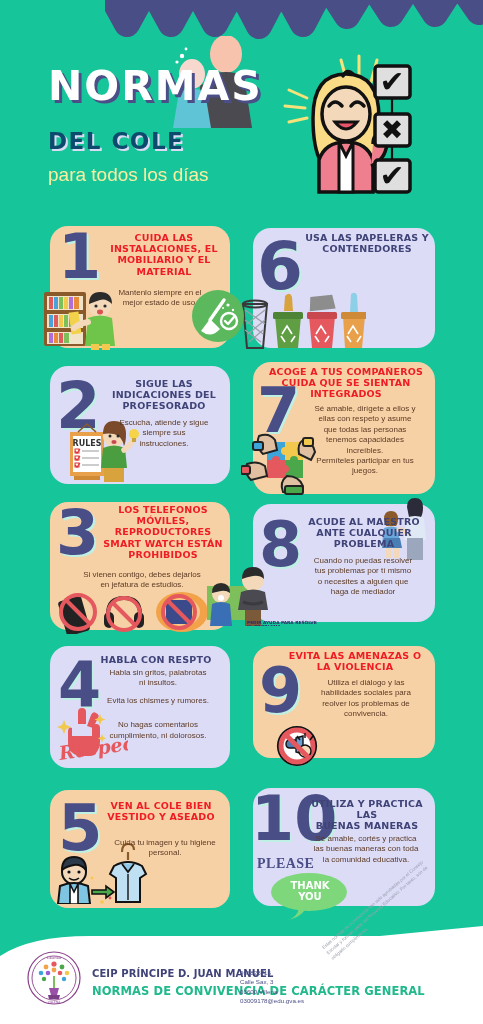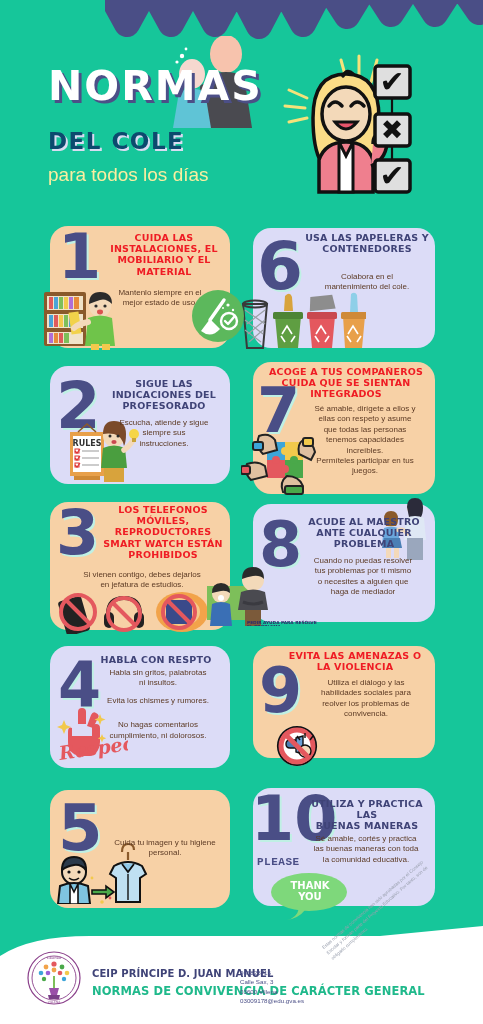--- a/index.html
+++ b/index.html
@@ -132,22 +132,22 @@
     transform-origin: 20px 10px;
     font-family: "Liberation Sans", sans-serif;
     font-size: 4.6px; line-height: 1.55;
     color: #9aa0ae;
     z-index: 12;
     width: 150px;
   }
   .logo { position: absolute; left: 26px; top: 950px; z-index: 12; }
   .pleasetxt {
     position: absolute;
-    font-family: Liberation Mono, monospace;
-    font-weight: bold; font-size: 11px;
+    font-family: Liberation Serif, serif;
+    font-weight: bold; font-size: 14px;
     color: #4a4e86; letter-spacing: .5px;
     z-index: 3;
   }
   .thankyou {
     position: absolute;
     font-family: "DejaVu Sans", sans-serif;
     font-weight: bold; font-size: 10px;
     color: #ffffff; text-align: center;
     line-height: 1.12; z-index: 4;
   }
@@ -278,24 +278,20 @@
           </g>
       </svg>
     </div>
 
     <div class="card lav" style="left:253px;top:10px;width:182px;height:120px;">
       <div class="num" style="left:4px;top:12px;font-size:66px;">6</div>
       <div class="ctitle blue" style="left:50px;top:4px;width:128px;">
         <div>USA LAS PAPELERAS Y</div>
         <div>CONTENEDORES</div>
       </div>
-      <div class="cbody brown" style="left:50px;top:44px;width:128px;">
-        <div>Colabora en el</div>
-        <div>mantenimiento del cole.</div>
-      </div>
       <svg class="art" style="left:-12px;top:62px;" width="125" height="62" viewBox="0 0 125 62">
         <path d="M2,14 l24,0 l-4,44 l-16,0 z" fill="none" stroke="#3a3a3a" stroke-width="2"></path>
         <g stroke="#9aa0a6" stroke-width="1.2">
           <line x1="4" y1="20" x2="24" y2="34"></line>
             <line x1="4" y1="30" x2="22" y2="44"></line>
           <line x1="4" y1="40" x2="20" y2="52"></line>
             <line x1="24" y1="20" x2="6" y2="34"></line>
           <line x1="24" y1="30" x2="7" y2="44"></line>
             <line x1="22" y1="40" x2="8" y2="52"></line>
         </g>
@@ -536,20 +532,24 @@
           <line x1="30" y1="14" x2="30" y2="9"></line>
           <line x1="35" y1="16" x2="38" y2="12"></line>
           <line x1="25" y1="16" x2="22" y2="12"></line>
         </g>
         <line x1="9" y1="9" x2="35" y2="35" stroke="#e4585e" stroke-width="5"></line>
       </svg>
     </div>
 
     <div class="card peach" style="left:50px;top:572px;width:180px;height:118px;">
       <div class="num" style="left:8px;top:12px;font-size:64px;">5</div>
+      <div class="ctitle red" style="left:48px;top:10px;width:126px;">
+        <div>VEN AL COLE BIEN</div>
+        <div>VESTIDO Y ASEADO</div>
+      </div>
       <div class="cbody brown" style="left:56px;top:48px;width:118px;">
         <div>Cuida tu imagen y tu higiene</div>
         <div>personal.</div>
       </div>
       <svg class="art" style="left:2px;top:48px;" width="96" height="66" viewBox="0 0 96 66">
         <circle cx="22" cy="34" r="12" fill="#f3d9b9" stroke="#111" stroke-width="2"></circle>
         <path d="M10,32 q0,-13 12,-13 q12,0 12,13 q-5,-6 -12,-5 q-7,1 -12,5 z" fill="#2b3a4a" stroke="#111" stroke-width="2"></path>
         <circle cx="17" cy="34" r="1.6" fill="#111"></circle>
         <circle cx="27" cy="34" r="1.6" fill="#111"></circle>
         <path d="M17,40 q5,4 10,0" stroke="#111" stroke-width="1.6" fill="none"></path>

